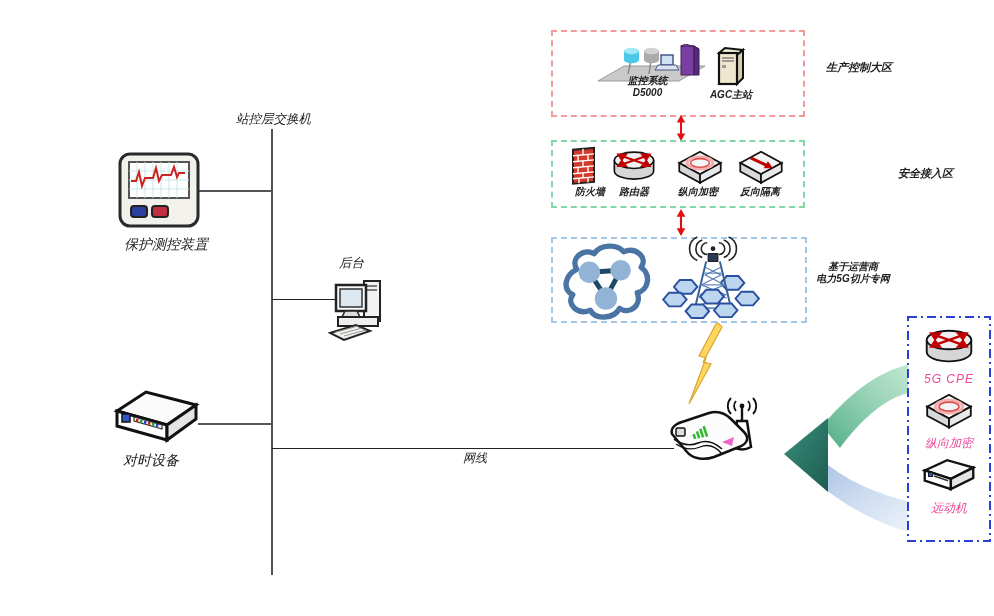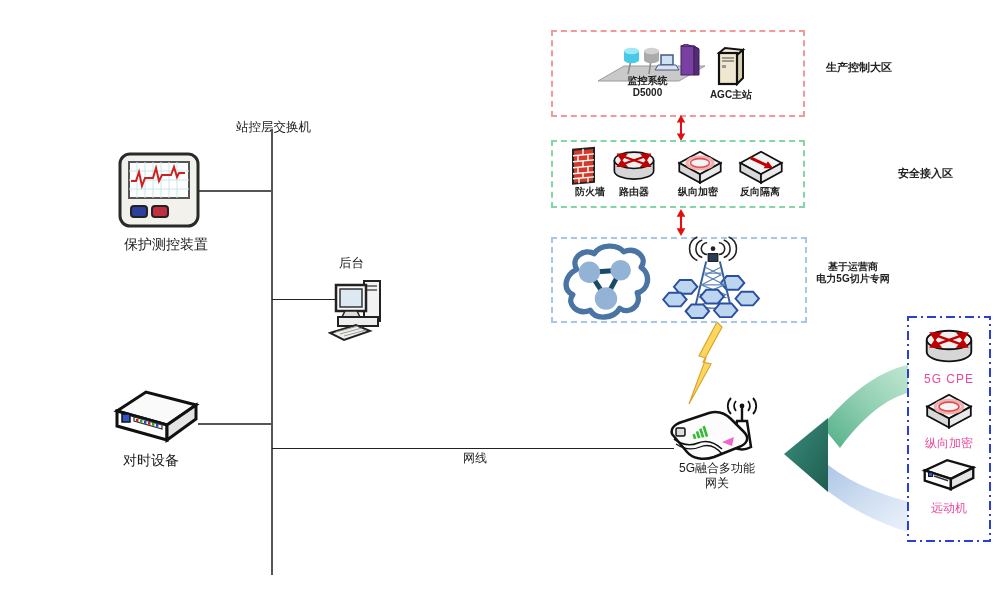--- a/index.html
+++ b/index.html
@@ -1,40 +1,40 @@
 <!DOCTYPE html>
 <html><head>
 <meta charset="utf-8">
 <style>
   html,body{margin:0;padding:0;background:#fff;}
   #stage{position:relative;width:994px;height:616px;background:#fff;overflow:hidden;
          font-family:"Liberation Sans","DejaVu Sans",sans-serif;color:#111;}
   .abs{position:absolute;}
-  .lbl{position:absolute;white-space:nowrap;color:#1a1a1a;}
+  .lbl{position:absolute;white-space:nowrap;color:#1a1a1a;font-style:italic;}
   .lbl-left{font-size:14px;}
   .lbl-sm{font-size:12.5px;}
   .cap{font-size:10px;font-weight:bold;text-align:center;line-height:12px;color:#222;}
   .zone-lbl{font-size:11px;font-weight:bold;color:#222;}
   .zone-lbl-2l{font-size:10px;font-weight:bold;text-align:center;line-height:12px;color:#222;}
   .cpe-lbl{font-size:12px;text-align:center;color:#ec4899;}
   .hline{position:absolute;background:#555;height:2px;}
   .hline.thin{height:1px;background:#222;}
   .vline{position:absolute;background:#555;width:2px;}
   .zonebox{position:absolute;background:transparent;}
   .box-prod{border:2px dashed #f29a9a;}
   .box-sec{border:2px dashed #82d6a8;}
   .box-net{border:2px dashed #a3c8ea;}
   svg{display:block;}
 </style>
 </head>
 <body>
 
 <div id="stage">
 
-  <div class="lbl lbl-sm" style="left:236px;top:119px;">站控层交换机</div>
+  <div class="lbl lbl-sm" style="left:236px;top:111px;">站控层交换机</div>
 
   <div class="vline" style="left:271px;top:129px;height:446px;"></div>
   <div class="hline" style="left:198px;top:190px;width:74px;"></div>
   <div class="hline thin" style="left:272px;top:299px;width:64px;"></div>
   <div class="hline" style="left:198px;top:423px;width:74px;"></div>
   <div class="hline thin" style="left:272px;top:448px;width:402px;"></div>
 
   <div class="abs" style="left:116px;top:150px;">
     <svg width="86" height="84" viewBox="0 0 86 84">
       <rect x="4" y="4" width="78" height="72" rx="10" fill="#f2f1ec" stroke="#2a2a2a" stroke-width="3"></rect>
@@ -113,24 +113,20 @@
       <path d="M12 50 Q24 58 36 53 T58 60" fill="none" stroke="#111" stroke-width="1.3"></path>
       <rect x="12" y="34" width="9" height="8" rx="1.5" fill="#ddd" stroke="#111" stroke-width="1.5"></rect>
       <g transform="rotate(-18 36 38)" fill="#33bb33">
         <rect x="28" y="38" width="2.6" height="5"></rect>
         <rect x="32" y="36.5" width="2.6" height="7"></rect>
         <rect x="36" y="35" width="2.6" height="9"></rect>
         <rect x="40" y="33.5" width="2.6" height="11"></rect>
       </g>
       <polygon points="58,48 70,43 68,52" fill="#ee66cc"></polygon>
     </svg>
-  </div>
-  <div class="lbl" style="left:660px;top:461px;width:114px;text-align:center;font-size:12px;line-height:15px;">
-    <span>5G融合多功能</span><br>
-    <span>网关</span>
   </div>
 
   <div class="abs" style="left:687px;top:322px;">
     <svg width="38" height="86" viewBox="0 0 38 86">
       <path d="M30 0 L12 34 L19 36 L2 82 L24 42 L16 40 L35 5 Z" fill="#ffd75e" stroke="#d9a52e" stroke-width="1.2"></path>
     </svg>
   </div>
 
   <div class="zonebox box-prod" style="left:551px;top:30px;width:250px;height:83px;"></div>
 

